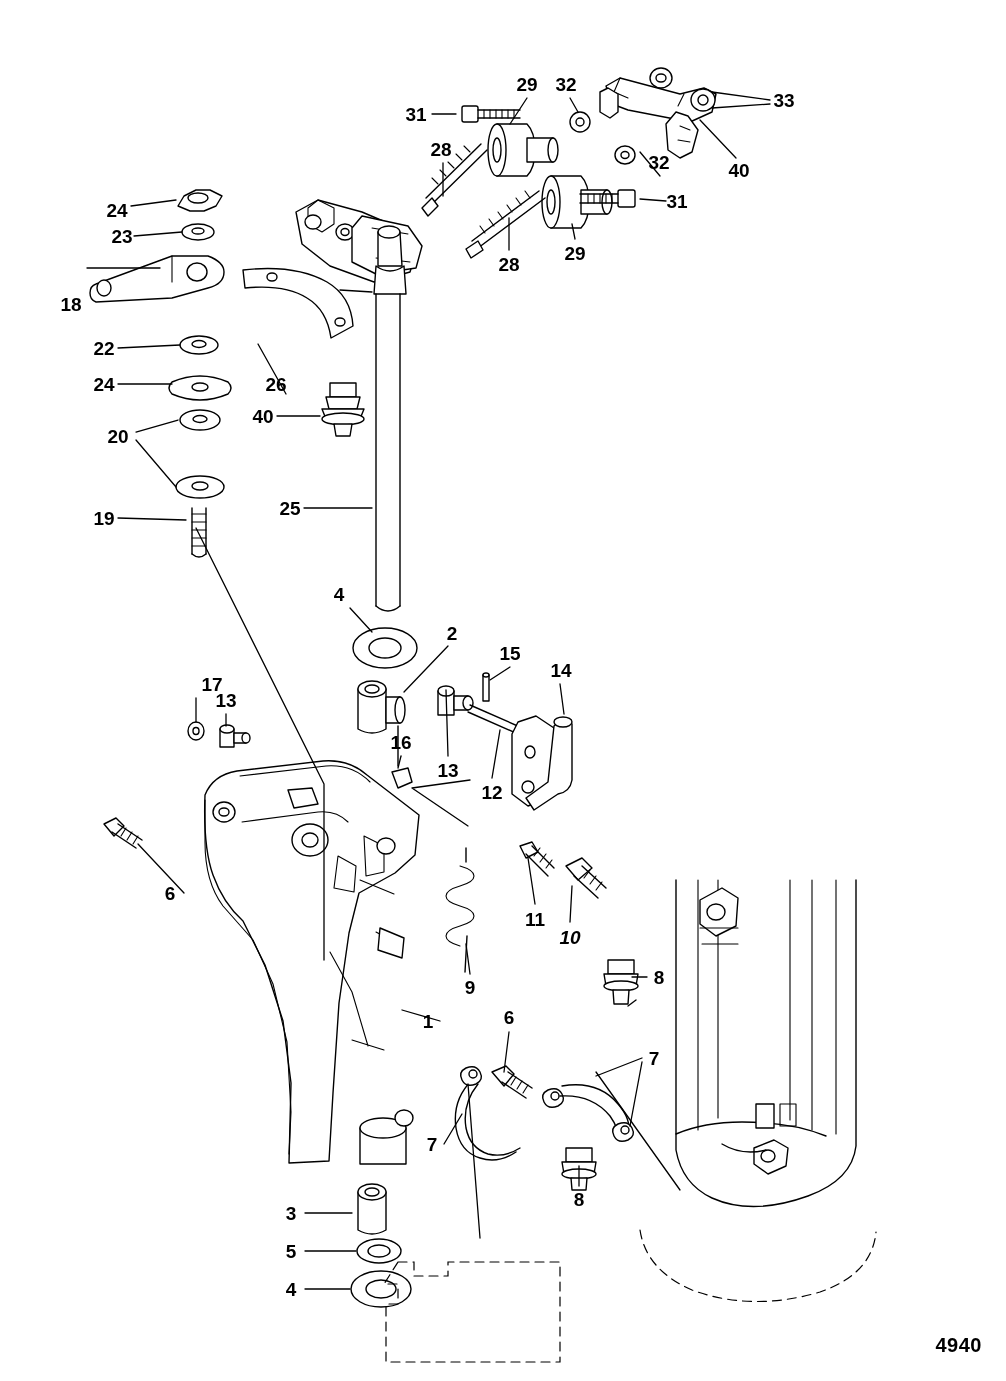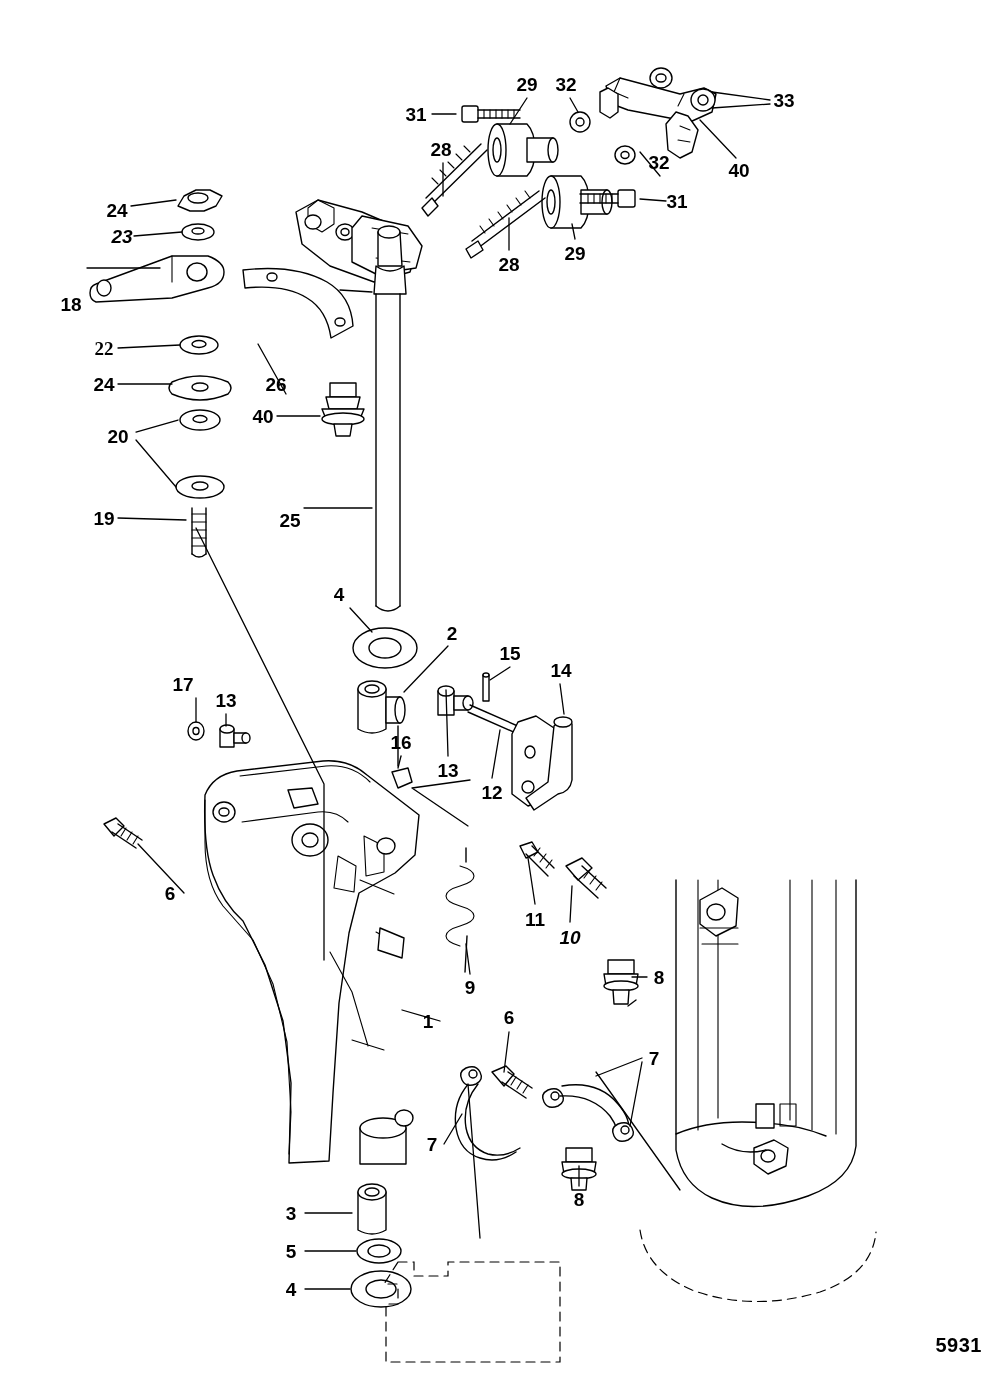--- a/index.html
+++ b/index.html
@@ -448,36 +448,36 @@
   <div class="callout" style="left:579px; top:1199px;">8</div>
   <div class="callout" style="left:470px; top:987px;">9</div>
   <div class="callout" style="left:570px; top:937px;font-style:italic;">10</div>
   <div class="callout" style="left:535px; top:919px;">11</div>
   <div class="callout" style="left:492px; top:792px;">12</div>
   <div class="callout" style="left:226px; top:700px;">13</div>
   <div class="callout" style="left:448px; top:770px;">13</div>
   <div class="callout" style="left:561px; top:670px;">14</div>
   <div class="callout" style="left:510px; top:653px;">15</div>
   <div class="callout" style="left:401px; top:742px;">16</div>
-  <div class="callout" style="left:183px; top:684px;">17</div>
+  <div class="callout" style="left:212px; top:684px;">17</div>
   <div class="callout" style="left:71px; top:268px;margin-top:36px;">18</div>
   <div class="callout" style="left:104px; top:518px;">19</div>
   <div class="callout" style="left:118px; top:436px;">20</div>
   <div class="callout" style="left:104px; top:384px;">24</div>
-  <div class="callout" style="left:104px; top:348px;font-family:Liberation Serif, serif;">22</div>
-  <div class="callout" style="left:122px; top:236px;font-style:italic;">23</div>
+  <div class="callout" style="left:104px; top:348px;">22</div>
+  <div class="callout" style="left:122px; top:236px;">23</div>
   <div class="callout" style="left:117px; top:210px;">24</div>
-  <div class="callout" style="left:290px; top:508px;margin-top:12px;">25</div>
+  <div class="callout" style="left:290px; top:508px;">25</div>
   <div class="callout" style="left:276px; top:384px;text-align:center;">26</div>
   <div class="callout" style="left:263px; top:416px;">40</div>
   <div class="callout" style="left:441px; top:149px;">28</div>
   <div class="callout" style="left:509px; top:264px;">28</div>
   <div class="callout" style="left:527px; top:84px;">29</div>
   <div class="callout" style="left:575px; top:253px;">29</div>
   <div class="callout" style="left:739px; top:170px;">40</div>
   <div class="callout" style="left:416px; top:114px;">31</div>
   <div class="callout" style="left:677px; top:201px;">31</div>
   <div class="callout" style="left:566px; top:84px;">32</div>
   <div class="callout" style="left:659px; top:162px;">32</div>
   <div class="callout" style="left:784px; top:100px;">33</div>
 
-  <div id="sheet-number">5931</div>
+  <div id="sheet-number">4940</div>
 </div>
 
 </body></html>

